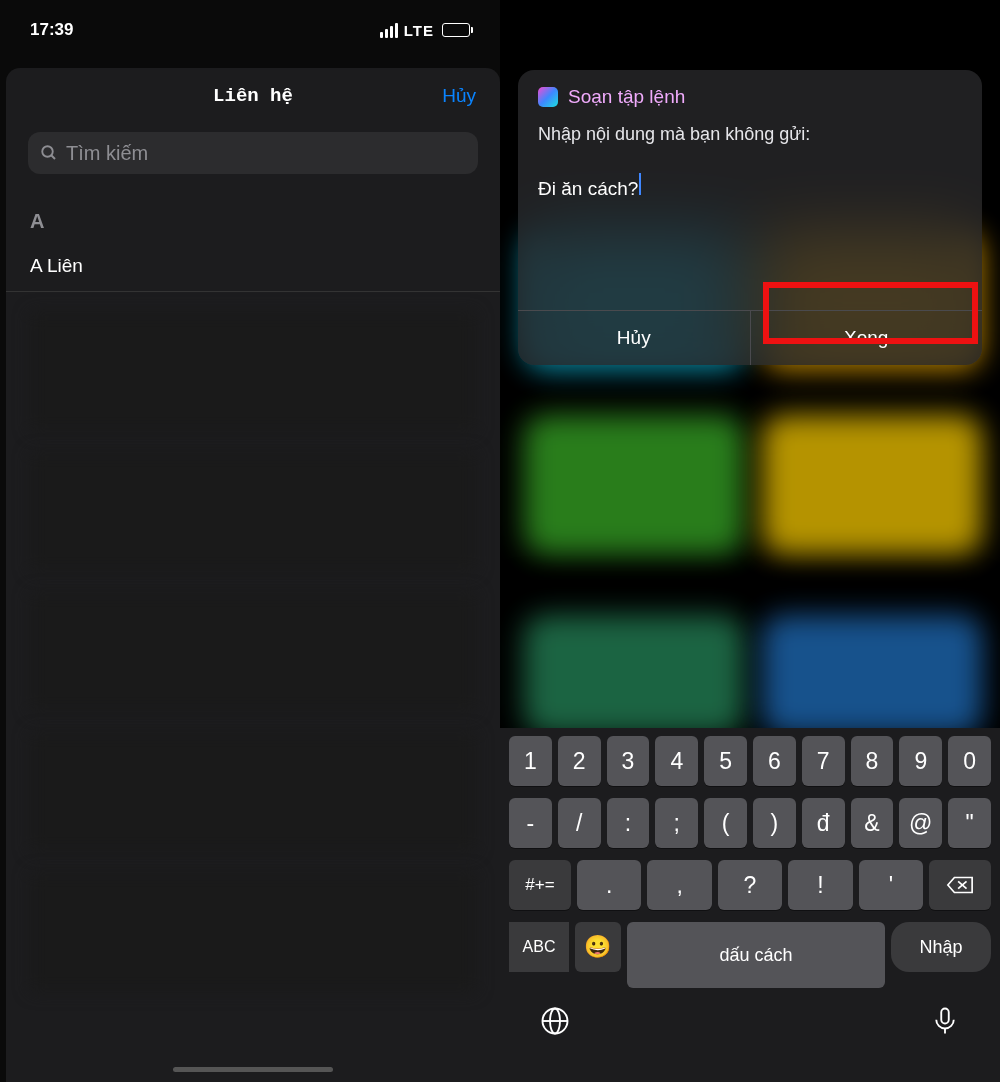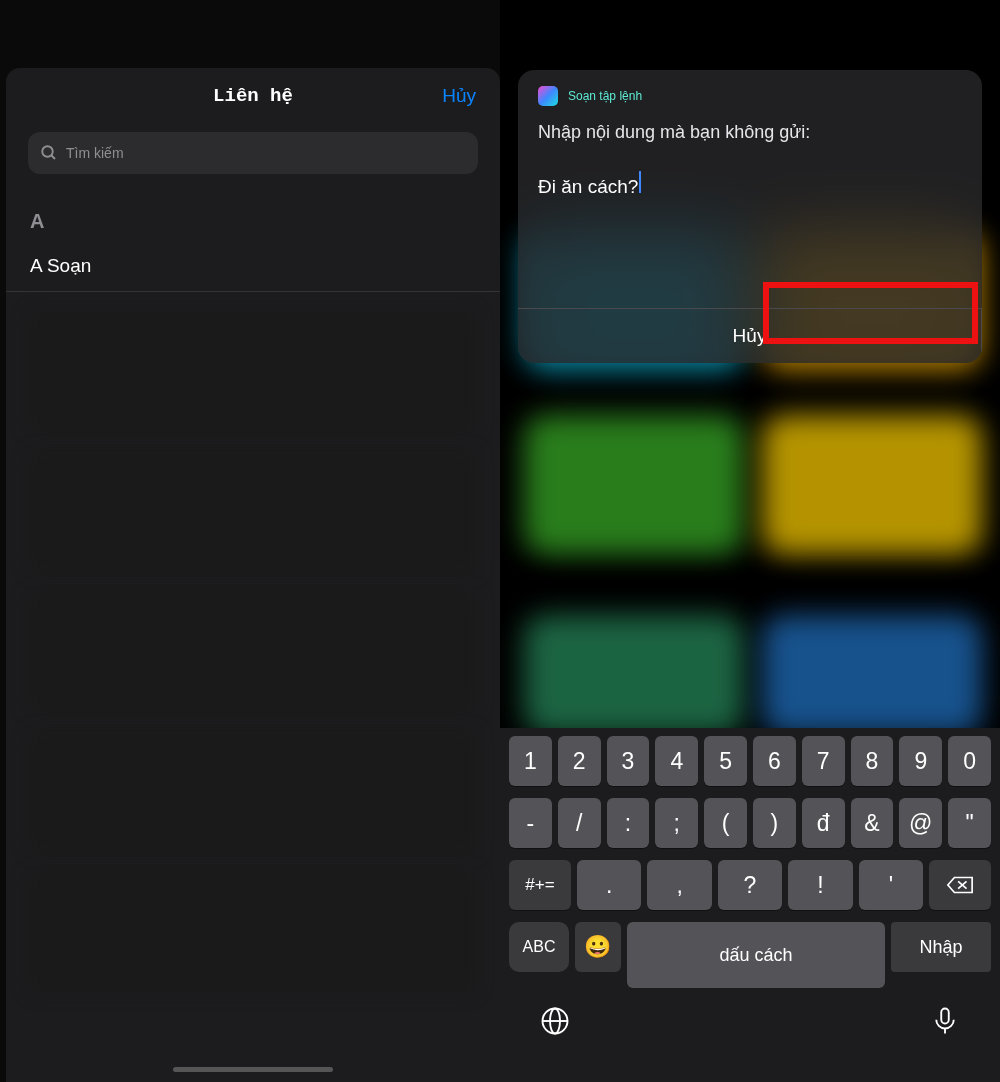--- a/index.html
+++ b/index.html
@@ -14,21 +14,21 @@
   .battery { width: 28px; height: 14px; border: 1.5px solid #fff; border-radius: 3px; position: relative; margin-left: 2px; }
   .battery::after { content: ""; position: absolute; right: -4px; top: 3px; width: 2px; height: 6px; background: #fff; border-radius: 0 1px 1px 0; }
   .battery-fill { height: 100%; width: 70%; background: #fff; border-radius: 1px; }
 
   .sheet { position: absolute; left: 6px; right: 0; top: 68px; bottom: 0; background: #1c1c1e; border-radius: 14px 14px 0 0; overflow: hidden; }
   .nav-header { height: 56px; display: flex; align-items: center; justify-content: center; position: relative; }
   .nav-title { font-size: 19px; font-weight: 600; font-family: Liberation Mono, monospace; }
   .nav-cancel { position: absolute; right: 24px; color: #0a84ff; font-size: 19px; }
   .search-field { margin: 8px 22px 14px; background: #2c2c2e; border-radius: 12px; height: 42px; display: flex; align-items: center; padding: 0 12px; gap: 8px; }
   .search-icon { width: 18px; height: 18px; color: #8e8e93; }
-  .search-input { background: transparent; border: none; outline: none; color: #ef4444; font-size: 14px; flex: 1; }
+  .search-input { background: transparent; border: none; outline: none; color: #ef4444; font-size: 20px; flex: 1; }
   .search-input::placeholder { color: #8e8e93; }
   .section-letter { padding: 22px 24px 10px; color: #8e8e93; font-size: 20px; font-weight: 600; }
   .contact-row { padding: 12px 24px 14px; font-size: 19px; border-bottom: 0.5px solid #333; }
   .blurred-rows { padding: 0 24px; }
   .blur-row { height: 120px; margin: 20px 0; background: #1a1a1a; filter: blur(8px); border-radius: 4px; }
   .home-indicator { position: absolute; bottom: 10px; left: 50%; transform: translateX(-50%); width: 160px; height: 5px; background: #555; border-radius: 3px; }
 
   .phone-right { background: #000; }
   .bg-blur { position: absolute; inset: 0; overflow: hidden; }
   .bg-card { position: absolute; border-radius: 22px; filter: blur(14px); opacity: 0.9; } 
@@ -36,63 +36,76 @@
   .card-2 { background: #c98f00; top: 230px; right: 18px; width: 220px; height: 140px; }
   .card-3 { background: #2e8b1f; top: 415px; left: 24px; width: 220px; height: 140px; }
   .card-4 { background: #c9a400; top: 415px; right: 18px; width: 220px; height: 140px; }
   .card-5 { background: #1f6f4a; top: 615px; left: 24px; width: 220px; height: 120px; }
   .card-6 { background: #1a5b9c; top: 615px; right: 18px; width: 220px; height: 120px; }
   .bg-dark-band { position: absolute; top: 580px; left: 16px; right: 16px; height: 32px; background: #000; filter: blur(10px); }
 
   .prompt-card { position: absolute; top: 70px; left: 18px; right: 18px; background: rgba(40,40,42,0.8); backdrop-filter: blur(30px); border-radius: 16px; padding: 16px 0 0; overflow: hidden; }
   .prompt-header { display: flex; align-items: center; gap: 10px; padding: 0 20px 10px; }
   .shortcuts-icon { width: 20px; height: 20px; border-radius: 5px; background: linear-gradient(135deg, #f24bd2, #3f87ff, #1bdee0); }
-  .prompt-app-name { color: #5eead4; font-size: 12px; }
+  .prompt-app-name { color: #f0abfc; font-size: 19px; }
   .prompt-label { padding: 6px 20px 10px; font-size: 18px; color: #e6e6ea; }
   .prompt-input-area { padding: 18px 20px 110px; font-size: 19px; color: #fff; display: flex; align-items: baseline; }
   .caret { display: inline-block; width: 2px; height: 22px; background: #3f87ff; margin-left: 1px; vertical-align: -3px; animation: blink 1s step-end infinite; }
   @keyframes blink { 50% { opacity: 0; } }
   .prompt-buttons { display: flex; border-top: 0.5px solid #4a4a4e; }
   .prompt-btn { flex: 1; text-align: center; padding: 16px 0; font-size: 19px; color: #fff; }
   .prompt-btn:first-child { border-right: 0.5px solid #4a4a4e; }
   .highlight-box { position: absolute; border: 6px solid #e11; pointer-events: none; }
 
   .keyboard { position: absolute; left: 0; right: 0; bottom: 0; height: 354px; background: #1c1c1e; padding: 8px 6px 0; }
   .kb-row { display: flex; gap: 6px; margin-bottom: 12px; padding: 0 3px; }
   .kb-key { flex: 1; height: 50px; background: #545458; border-radius: 6px; display: flex; align-items: center; justify-content: center; font-size: 23px; color: #fff; box-shadow: 0 1px 0 rgba(0,0,0,0.4); }
   .kb-key.dark { background: #3a3a3c; }
   .kb-key.fn { font-size: 17px; }
   .kb-bottom { display: flex; gap: 6px; padding: 0 3px; margin-bottom: 8px; }
-  .kb-abc { flex: 0 0 60px; height: 50px; background: #3a3a3c; border-radius: 10px; display: flex; align-items: center; justify-content: center; font-size: 16px; color: #fff; }
+  .kb-abc { flex: 0 0 60px; height: 50px; background: #3a3a3c; border-radius: 0; display: flex; align-items: center; justify-content: center; font-size: 16px; color: #fff; }
   .kb-emoji { flex: 0 0 46px; height: 50px; background: #3a3a3c; border-radius: 6px; display: flex; align-items: center; justify-content: center; font-size: 22px; }
   .kb-space { flex: 1; height: 66px; background: #545458; border-radius: 6px; display: flex; align-items: center; justify-content: center; font-size: 18px; color: #fff; }
-  .kb-return { flex: 0 0 100px; height: 50px; background: #3a3a3c; border-radius: 4px; display: flex; align-items: center; justify-content: center; font-size: 18px; color: #fff; }
+  .kb-return { flex: 0 0 100px; height: 50px; background: #3a3a3c; border-radius: 18px; display: flex; align-items: center; justify-content: center; font-size: 18px; color: #fff; }
   .kb-footer { display: flex; justify-content: space-between; align-items: center; padding: 10px 34px 16px; }
   .globe-icon, .mic-icon { width: 30px; height: 30px; color: #fff; }
   .kb-del-svg { width: 28px; height: 20px; }
 </style>
 </head>
 <body>
 
 <div class="phone phone-left">
+  <div class="status-bar">
+    <span>17:39</span>
+    <div class="status-icons">
+      <span class="signal-bars">
+          <span></span>
+          <span></span>
+          <span></span>
+          <span></span>
+        </span>
+      <span>LTE</span>
+      <span class="battery"><span class="battery-fill"></span></span>
+    </div>
+  </div>
 
   <div class="sheet">
     <div class="nav-header">
       <div class="nav-title">Liên hệ</div>
       <div class="nav-cancel">Hủy</div>
     </div>
     <div class="search-field">
       <svg class="search-icon" viewBox="0 0 24 24" fill="none" stroke="currentColor" stroke-width="2.5">
           <circle cx="10" cy="10" r="7"></circle>
           <line x1="20" y1="20" x2="15" y2="15"></line>
         </svg>
       <input class="search-input" placeholder="Tìm kiếm" style="">
     </div>
     <div class="section-letter">A</div>
-    <div class="contact-row">A Soạn</div>
+    <div class="contact-row">A Liên</div>
     <div class="blurred-rows">
       <div class="blur-row"></div>
       <div class="blur-row"></div>
       <div class="blur-row"></div>
       <div class="blur-row"></div>
       <div class="blur-row"></div>
     </div>
     <div class="home-indicator"></div>
   </div>
 </div>
@@ -113,20 +126,21 @@
       <div class="shortcuts-icon"></div>
       <div class="prompt-app-name">Soạn tập lệnh</div>
     </div>
     <div class="prompt-label">Nhập nội dung mà bạn không gửi:</div>
     <div class="prompt-input-area">
       <span>Đi ăn cách?</span>
         <span class="caret"></span>
     </div>
     <div class="prompt-buttons">
       <div class="prompt-btn">Hủy</div>
+      <div class="prompt-btn">Xong</div>
     </div>
   </div>
   <div class="highlight-box" style="top:282px; left:263px; width:215px; height:62px;"></div>
 
   <div class="keyboard">
     <div class="kb-row" id="kb-row1">
         <div class="kb-key">1</div>
         <div class="kb-key">2</div>
         <div class="kb-key">3</div>
         <div class="kb-key">4</div>

